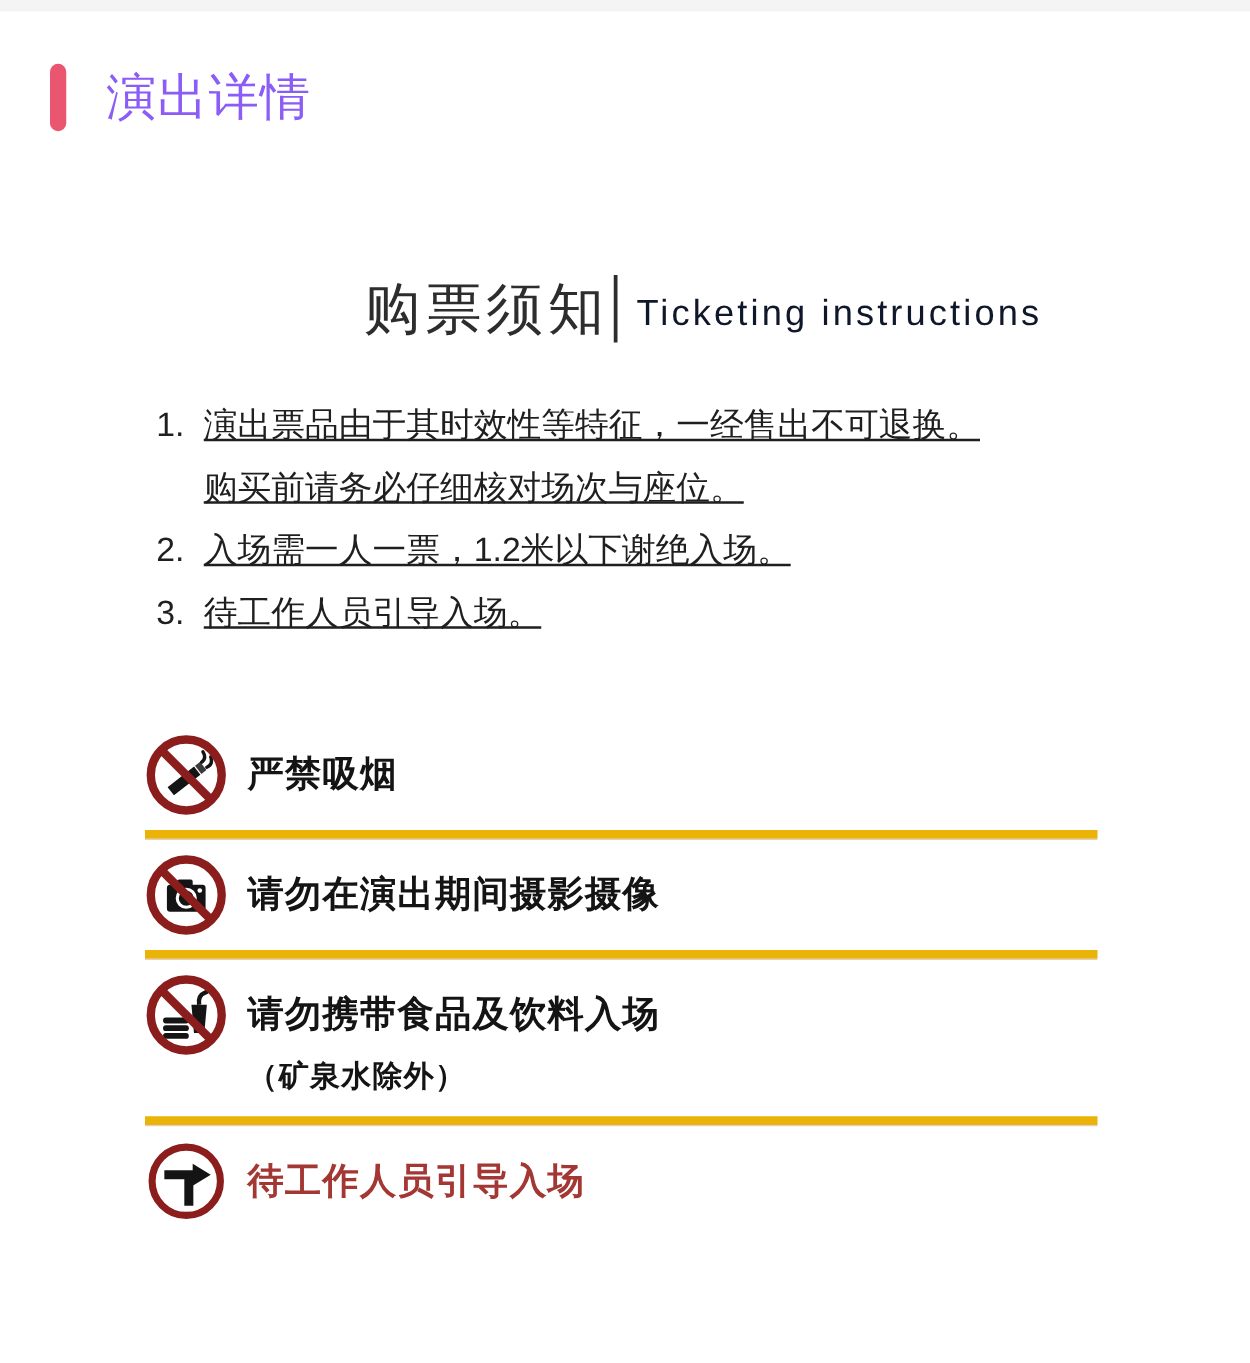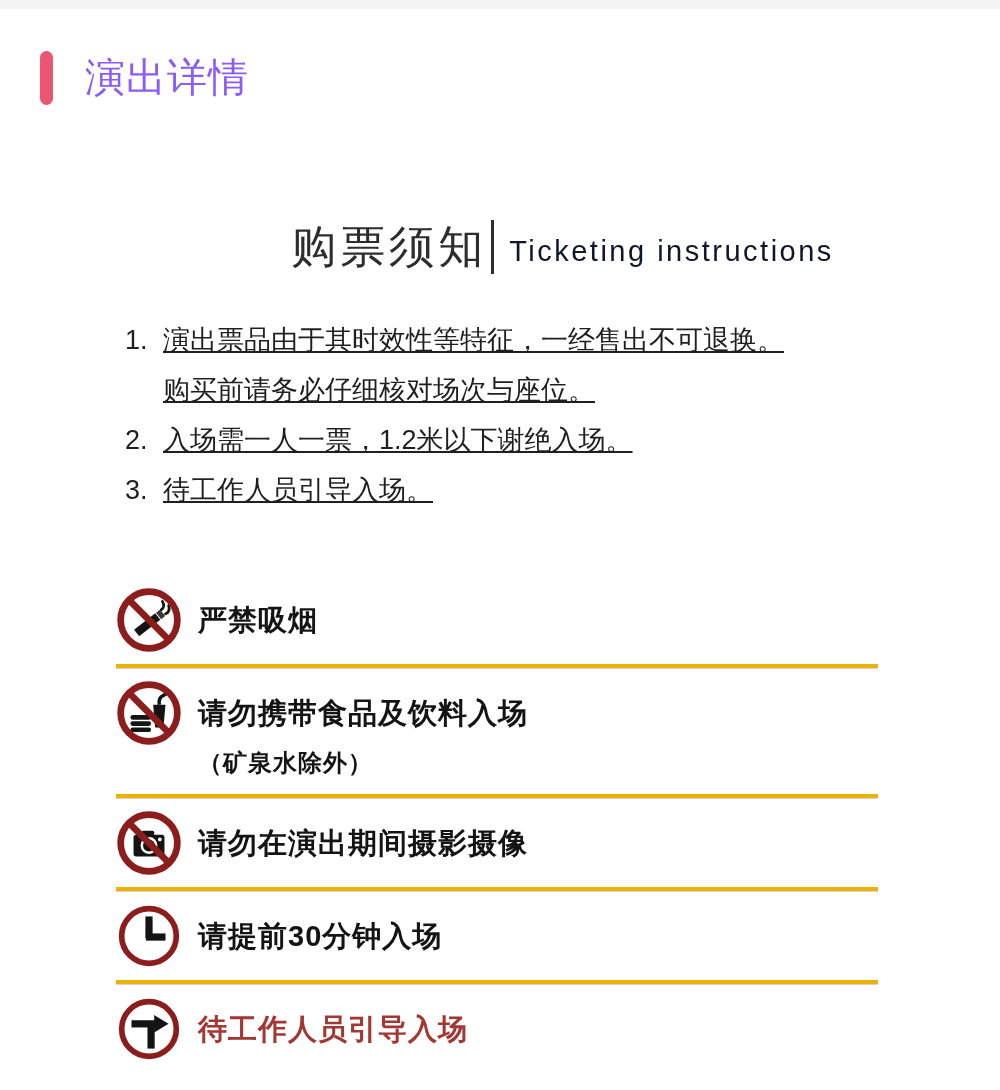--- a/index.html
+++ b/index.html
@@ -58,21 +58,21 @@
   .rule-num { flex: 0 0 38px; }
   .rule-lines { flex: 1; text-decoration: underline; }
   
   .notices {
     margin: 60px 0 0 -9px;
     width: 762px;
   }
   .notice-row {
     display: flex; align-items: flex-start;
     padding: 12px 0 11px 0;
-    border-bottom: 4px solid #eab308;
+    border-bottom: 7px solid #eab308;
     box-shadow: 0 1px 0 rgba(214,160,160,0.55);
   }
   .notice-row.last { border-bottom: none; box-shadow: none; }
   .notice-icon { width: 66px; height: 66px; flex: 0 0 auto; }
   .notice-body { margin-left: 16px; padding-top: 9px; }
   .notice-text {
     font-size: 29px; font-weight: 700;
     color: #141414; line-height: 48px;
     letter-spacing: 1px;
   }
@@ -131,58 +131,48 @@
         <circle cx="32" cy="32" r="27.5" fill="none" stroke="#8c1d1d" stroke-width="6.5"></circle>
         <line x1="13" y1="13" x2="51" y2="51" stroke="#8c1d1d" stroke-width="6.5"></line>
       </svg>
       <div class="notice-body">
         <div class="notice-text">严禁吸烟</div>
       </div>
     </div>
 
     <div class="notice-row">
       <svg class="notice-icon" viewBox="0 0 64 64">
+        <rect x="25" y="20" width="12" height="6" rx="1.5" fill="#141414"></rect>
+        <rect x="17" y="24" width="30" height="21" rx="2.5" fill="#141414"></rect>
+        <circle cx="32" cy="34.5" r="7" fill="none" stroke="#ffffff" stroke-width="2.4"></circle>
+        <circle cx="42.5" cy="28.5" r="1.8" fill="#ffffff"></circle>
+        <circle cx="32" cy="32" r="27.5" fill="none" stroke="#8c1d1d" stroke-width="6.5"></circle>
+        <line x1="13" y1="13" x2="51" y2="51" stroke="#8c1d1d" stroke-width="6.5"></line>
+      </svg>
+      <div class="notice-body">
+        <div class="notice-text">请勿在演出期间摄影摄像</div>
+      </div>
+    </div>
+
+    <div class="notice-row">
+      <svg class="notice-icon" viewBox="0 0 64 64">
         <path d="M36 24 l12 0 l-2 22 l-8 0 z" fill="#141414"></path>
         <path d="M42 24 q-1 -7 4 -9 q4 -1.5 4 -5" fill="none" stroke="#141414" stroke-width="3.4"></path>
         <rect x="14" y="34" width="20" height="4.5" rx="2.2" fill="#141414"></rect>
         <rect x="14" y="40" width="20" height="4.5" rx="2.2" fill="#141414"></rect>
         <rect x="14" y="46" width="20" height="4.5" rx="2.2" fill="#141414"></rect>
         <circle cx="32" cy="32" r="27.5" fill="none" stroke="#8c1d1d" stroke-width="6.5"></circle>
         <line x1="13" y1="13" x2="51" y2="51" stroke="#8c1d1d" stroke-width="6.5"></line>
       </svg>
       <div class="notice-body">
         <div class="notice-text">请勿携带食品及饮料入场</div>
         <div class="notice-sub">（矿泉水除外）</div>
       </div>
     </div>
 
-    <div class="notice-row">
-      <svg class="notice-icon" viewBox="0 0 64 64">
-        <rect x="25" y="20" width="12" height="6" rx="1.5" fill="#141414"></rect>
-        <rect x="17" y="24" width="30" height="21" rx="2.5" fill="#141414"></rect>
-        <circle cx="32" cy="34.5" r="7" fill="none" stroke="#ffffff" stroke-width="2.4"></circle>
-        <circle cx="42.5" cy="28.5" r="1.8" fill="#ffffff"></circle>
-        <circle cx="32" cy="32" r="27.5" fill="none" stroke="#8c1d1d" stroke-width="6.5"></circle>
-        <line x1="13" y1="13" x2="51" y2="51" stroke="#8c1d1d" stroke-width="6.5"></line>
-      </svg>
-      <div class="notice-body">
-        <div class="notice-text">请勿在演出期间摄影摄像</div>
-      </div>
-    </div>
-
-    <div class="notice-row">
-      <svg class="notice-icon" viewBox="0 0 64 64">
-        <circle cx="32" cy="32" r="26.5" fill="none" stroke="#8c1d1d" stroke-width="5.5"></circle>
-        <line x1="32" y1="34" x2="32" y2="13" stroke="#141414" stroke-width="7"></line>
-        <line x1="29" y1="33" x2="48" y2="33" stroke="#141414" stroke-width="7"></line>
-      </svg>
-      <div class="notice-body">
-        <div class="notice-text">请提前30分钟入场</div>
-      </div>
-    </div>
 
     <div class="notice-row last highlight">
       <svg class="notice-icon" viewBox="0 0 64 64">
         <circle cx="32" cy="32" r="26.5" fill="none" stroke="#8c1d1d" stroke-width="5.5"></circle>
         <line x1="15" y1="27" x2="38" y2="27" stroke="#141414" stroke-width="7"></line>
         <polygon points="37,18.5 51,27 37,35.5" fill="#141414"></polygon>
         <line x1="34" y1="28" x2="34" y2="51" stroke="#141414" stroke-width="7"></line>
       </svg>
       <div class="notice-body">
         <div class="notice-text">待工作人员引导入场</div>

